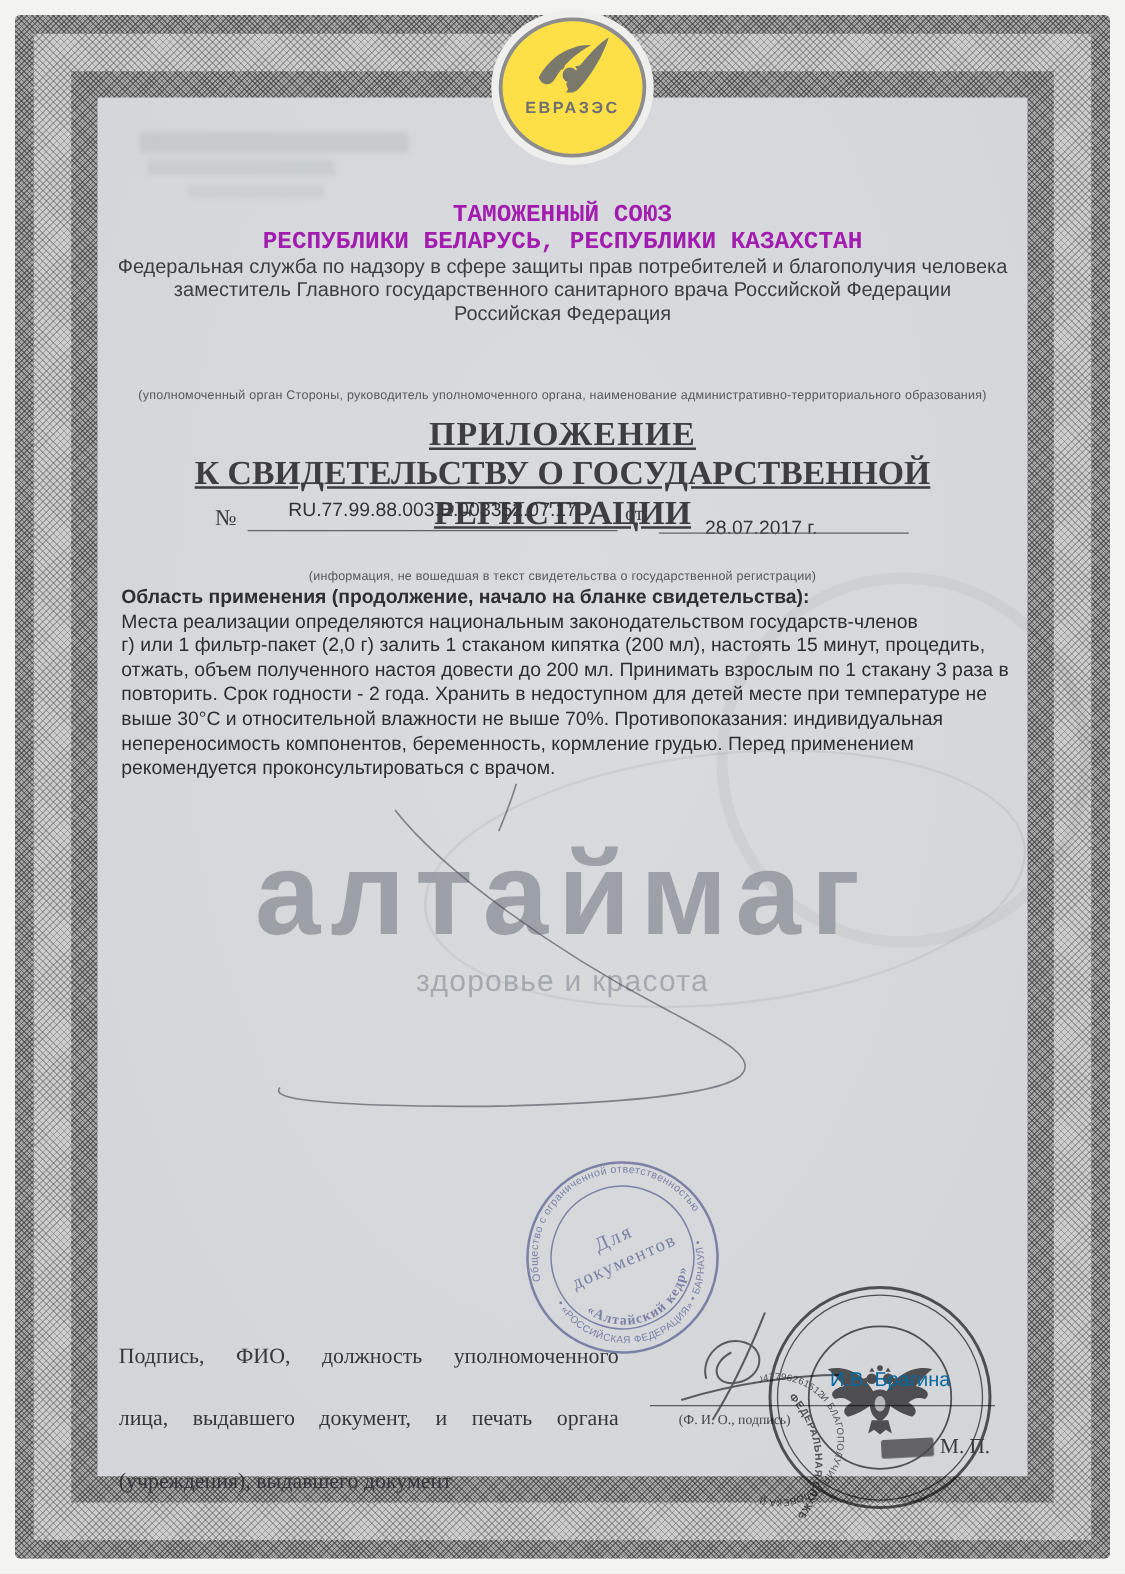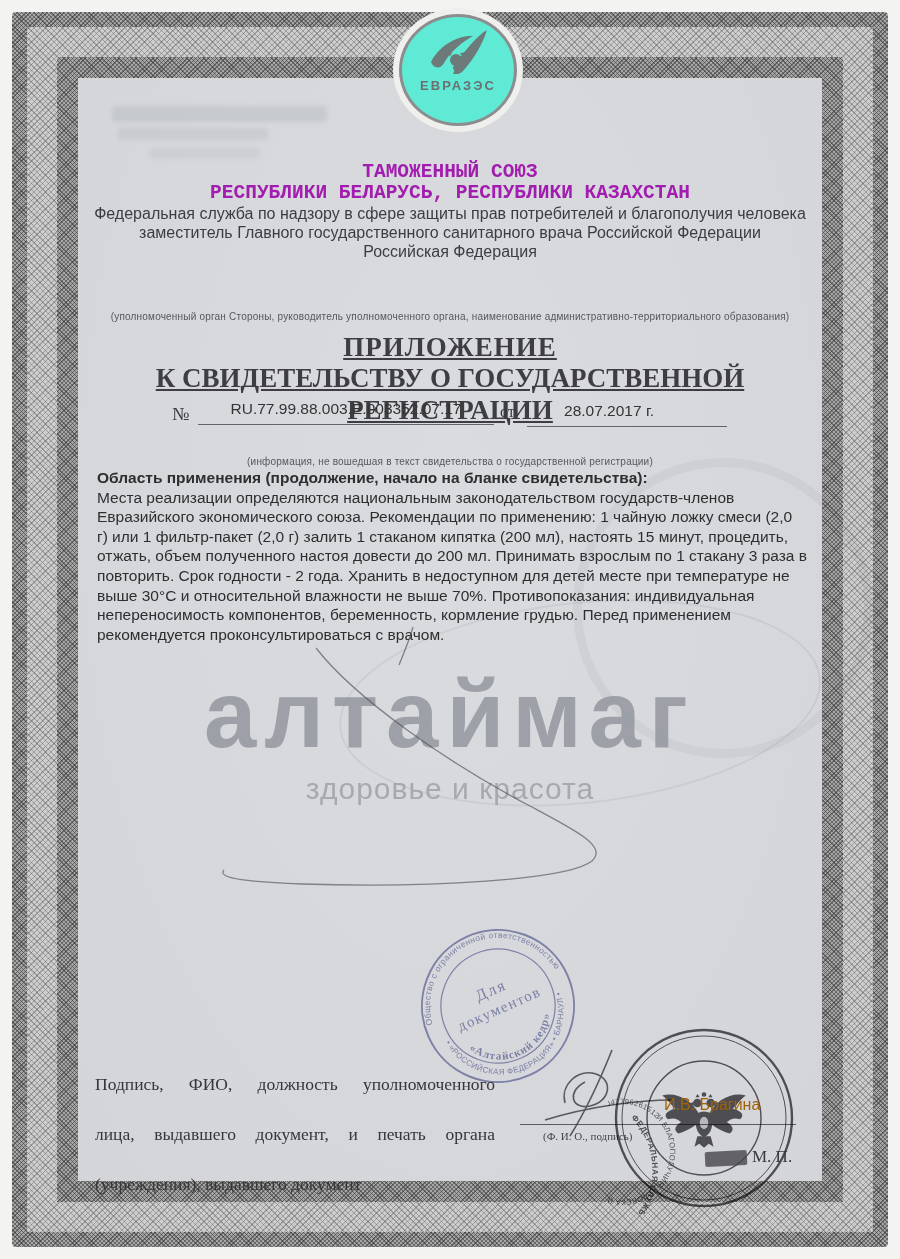--- a/index.html
+++ b/index.html
@@ -13,21 +13,21 @@
   .band-light{background-color:#cdcdcd;background-image:
     repeating-linear-gradient(45deg, rgba(80,80,80,.38) 0 1px, transparent 1px 4px),
     repeating-linear-gradient(-45deg, rgba(80,80,80,.38) 0 1px, transparent 1px 4px);}
   .f1{position:absolute;inset:12px;border-radius:4px;}
   .f2{position:absolute;inset:27px;}
   .f3{position:absolute;inset:57px;}
   .paper{position:absolute;inset:78px;background:radial-gradient(ellipse at 50% 38%,#d9dbde 0%,#d3d5d9 100%);}
 
   
   .logo{position:absolute;left:399px;top:14px;width:112px;height:106px;border-radius:50%;
-    background:#5eead4;border:3px solid #8d8d8f;box-shadow:0 0 0 6px #efefed;z-index:6;
+    background:#fde047;border:3px solid #8d8d8f;box-shadow:0 0 0 6px #efefed;z-index:6;
     display:flex;flex-direction:column;align-items:center;}
   .logo-label{font-weight:bold;font-size:13px;letter-spacing:2px;color:#6f6f72;margin-top:-2px;}
 
   
   .smudge{position:absolute;filter:blur(2px);border-radius:3px;}
   .hdr{position:absolute;left:80px;width:740px;text-align:center;z-index:4;}
   .hdr .h-serif{font-family:Liberation Mono, monospace;font-weight:bold;font-size:19.5px;line-height:21px;color:#a21caf;}
   .hdr .h-sans{font-size:16px;line-height:19px;color:#3d3d41;}
   .note{position:absolute;left:80px;width:740px;text-align:center;font-size:10px;color:#55575c;z-index:4;letter-spacing:.2px;}
   .title-block{position:absolute;left:80px;width:740px;text-align:center;z-index:4;
@@ -40,34 +40,34 @@
   .regrow .uline{position:absolute;border-top:1.4px solid #63636a;height:0;}
   .bodytxt{position:absolute;left:97px;top:468px;width:712px;z-index:4;color:#2e2e31;
     font-size:15.5px;line-height:19.6px;}
   .bodytxt .lead{font-weight:bold;}
   .bodytxt .bl{white-space:nowrap;}
 
   
   .wm-title{position:absolute;left:0;top:668px;width:900px;text-align:center;z-index:2;
     font-weight:bold;font-size:94px;letter-spacing:8px;color:#8f939b;opacity:.8;line-height:1;}
   .wm-sub{position:absolute;left:0;top:772px;width:900px;text-align:center;z-index:2;
-    font-size:30px;letter-spacing:1px;color:#a1a5ac;opacity:.9;}
+    font-size:24px;letter-spacing:1px;color:#a1a5ac;opacity:.9;}
 
   
   .ghost-circle{position:absolute;left:573px;top:458px;width:282px;height:282px;border-radius:50%;
     border:9px solid rgba(60,60,70,.05);z-index:1;}
   .ghost-ellipse{position:absolute;left:338px;top:602px;width:480px;height:198px;border-radius:50%;
     border:2px solid rgba(60,60,70,.07);transform:rotate(-6deg);z-index:1;}
 
   
   .foot-left{position:absolute;left:95px;top:1072px;width:400px;z-index:4;
     font-family:"Liberation Serif",serif;font-size:17.5px;line-height:25px;color:#36363a;}
   .jline{text-align:justify;}
   .jline::after{content:"";display:inline-block;width:100%;}
-  .signee{position:absolute;left:664px;top:1096px;z-index:9;font-size:16px;color:#a16207;}
+  .signee{position:absolute;left:664px;top:1096px;z-index:9;font-size:16px;color:#0369a1;}
   .signline{position:absolute;left:520px;top:1124px;width:276px;border-top:1.3px solid #5a5a5e;z-index:4;}
   .signcap{position:absolute;left:543px;top:1130px;z-index:4;font-family:"Liberation Serif",serif;
     font-size:11px;color:#44444a;}
   .inksmudge{position:absolute;left:705px;top:1151px;width:42px;height:15px;background:#47474b;
     opacity:.8;transform:rotate(-3deg);border-radius:2px;filter:blur(.5px);z-index:9;}
   .sealmark{position:absolute;left:752px;top:1147px;z-index:9;font-family:"Liberation Serif",serif;
     font-size:17px;color:#3a3a3e;}
 
   
   .overlay{position:absolute;inset:0;z-index:7;pointer-events:none;}
@@ -117,30 +117,29 @@
   <div class="title-block" style="top:332px;">
     <div class="title-l1">ПРИЛОЖЕНИЕ</div>
     <div class="title-l2">К СВИДЕТЕЛЬСТВУ О ГОСУДАРСТВЕННОЙ РЕГИСТРАЦИИ</div>
   </div>
 
   <div class="regrow">
     <span class="lbl" style="left:172px;top:6px;">№</span>
     <span class="val" style="left:200px;top:2px;width:292px;">RU.77.99.88.003.E.003352.07.17</span>
     <span class="uline" style="left:198px;top:26px;width:296px;"></span>
     <span class="lbl" style="left:500px;top:5px;font-size:16px;">от</span>
-    <span class="val" style="left:524px;top:4px;width:170px;">28.07.2017 г.</span>
+    <span class="val" style="left:524px;top:16px;width:170px;">28.07.2017 г.</span>
     <span class="uline" style="left:527px;top:28px;width:200px;"></span>
   </div>
 
   <div class="note" style="top:456px;">(информация, не вошедшая в текст свидетельства о государственной регистрации)</div>
 
   <div class="bodytxt">
     <div class="lead">Область применения (продолжение, начало на бланке свидетельства):</div>
     <div class="bl">Места реализации определяются национальным законодательством государств-членов</div>
-    <div class="bl">Евразийского экономического союза. Рекомендации по применению: 1 чайную ложку смеси (2,0</div>
     <div class="bl">г) или 1 фильтр-пакет (2,0 г) залить 1 стаканом кипятка (200 мл), настоять 15 минут, процедить,</div>
     <div class="bl">отжать, объем полученного настоя довести до 200 мл. Принимать взрослым по 1 стакану 3 раза в</div>
     <div class="bl">повторить. Срок годности - 2 года. Хранить в недоступном для детей месте при температуре не</div>
     <div class="bl">выше 30°С и относительной влажности не выше 70%. Противопоказания: индивидуальная</div>
     <div class="bl">непереносимость компонентов, беременность, кормление грудью. Перед применением</div>
     <div class="bl">рекомендуется проконсультироваться с врачом.</div>
   </div>
 
   <div class="wm-title">алтаймаг</div>
   <div class="wm-sub">здоровье и красота</div>

